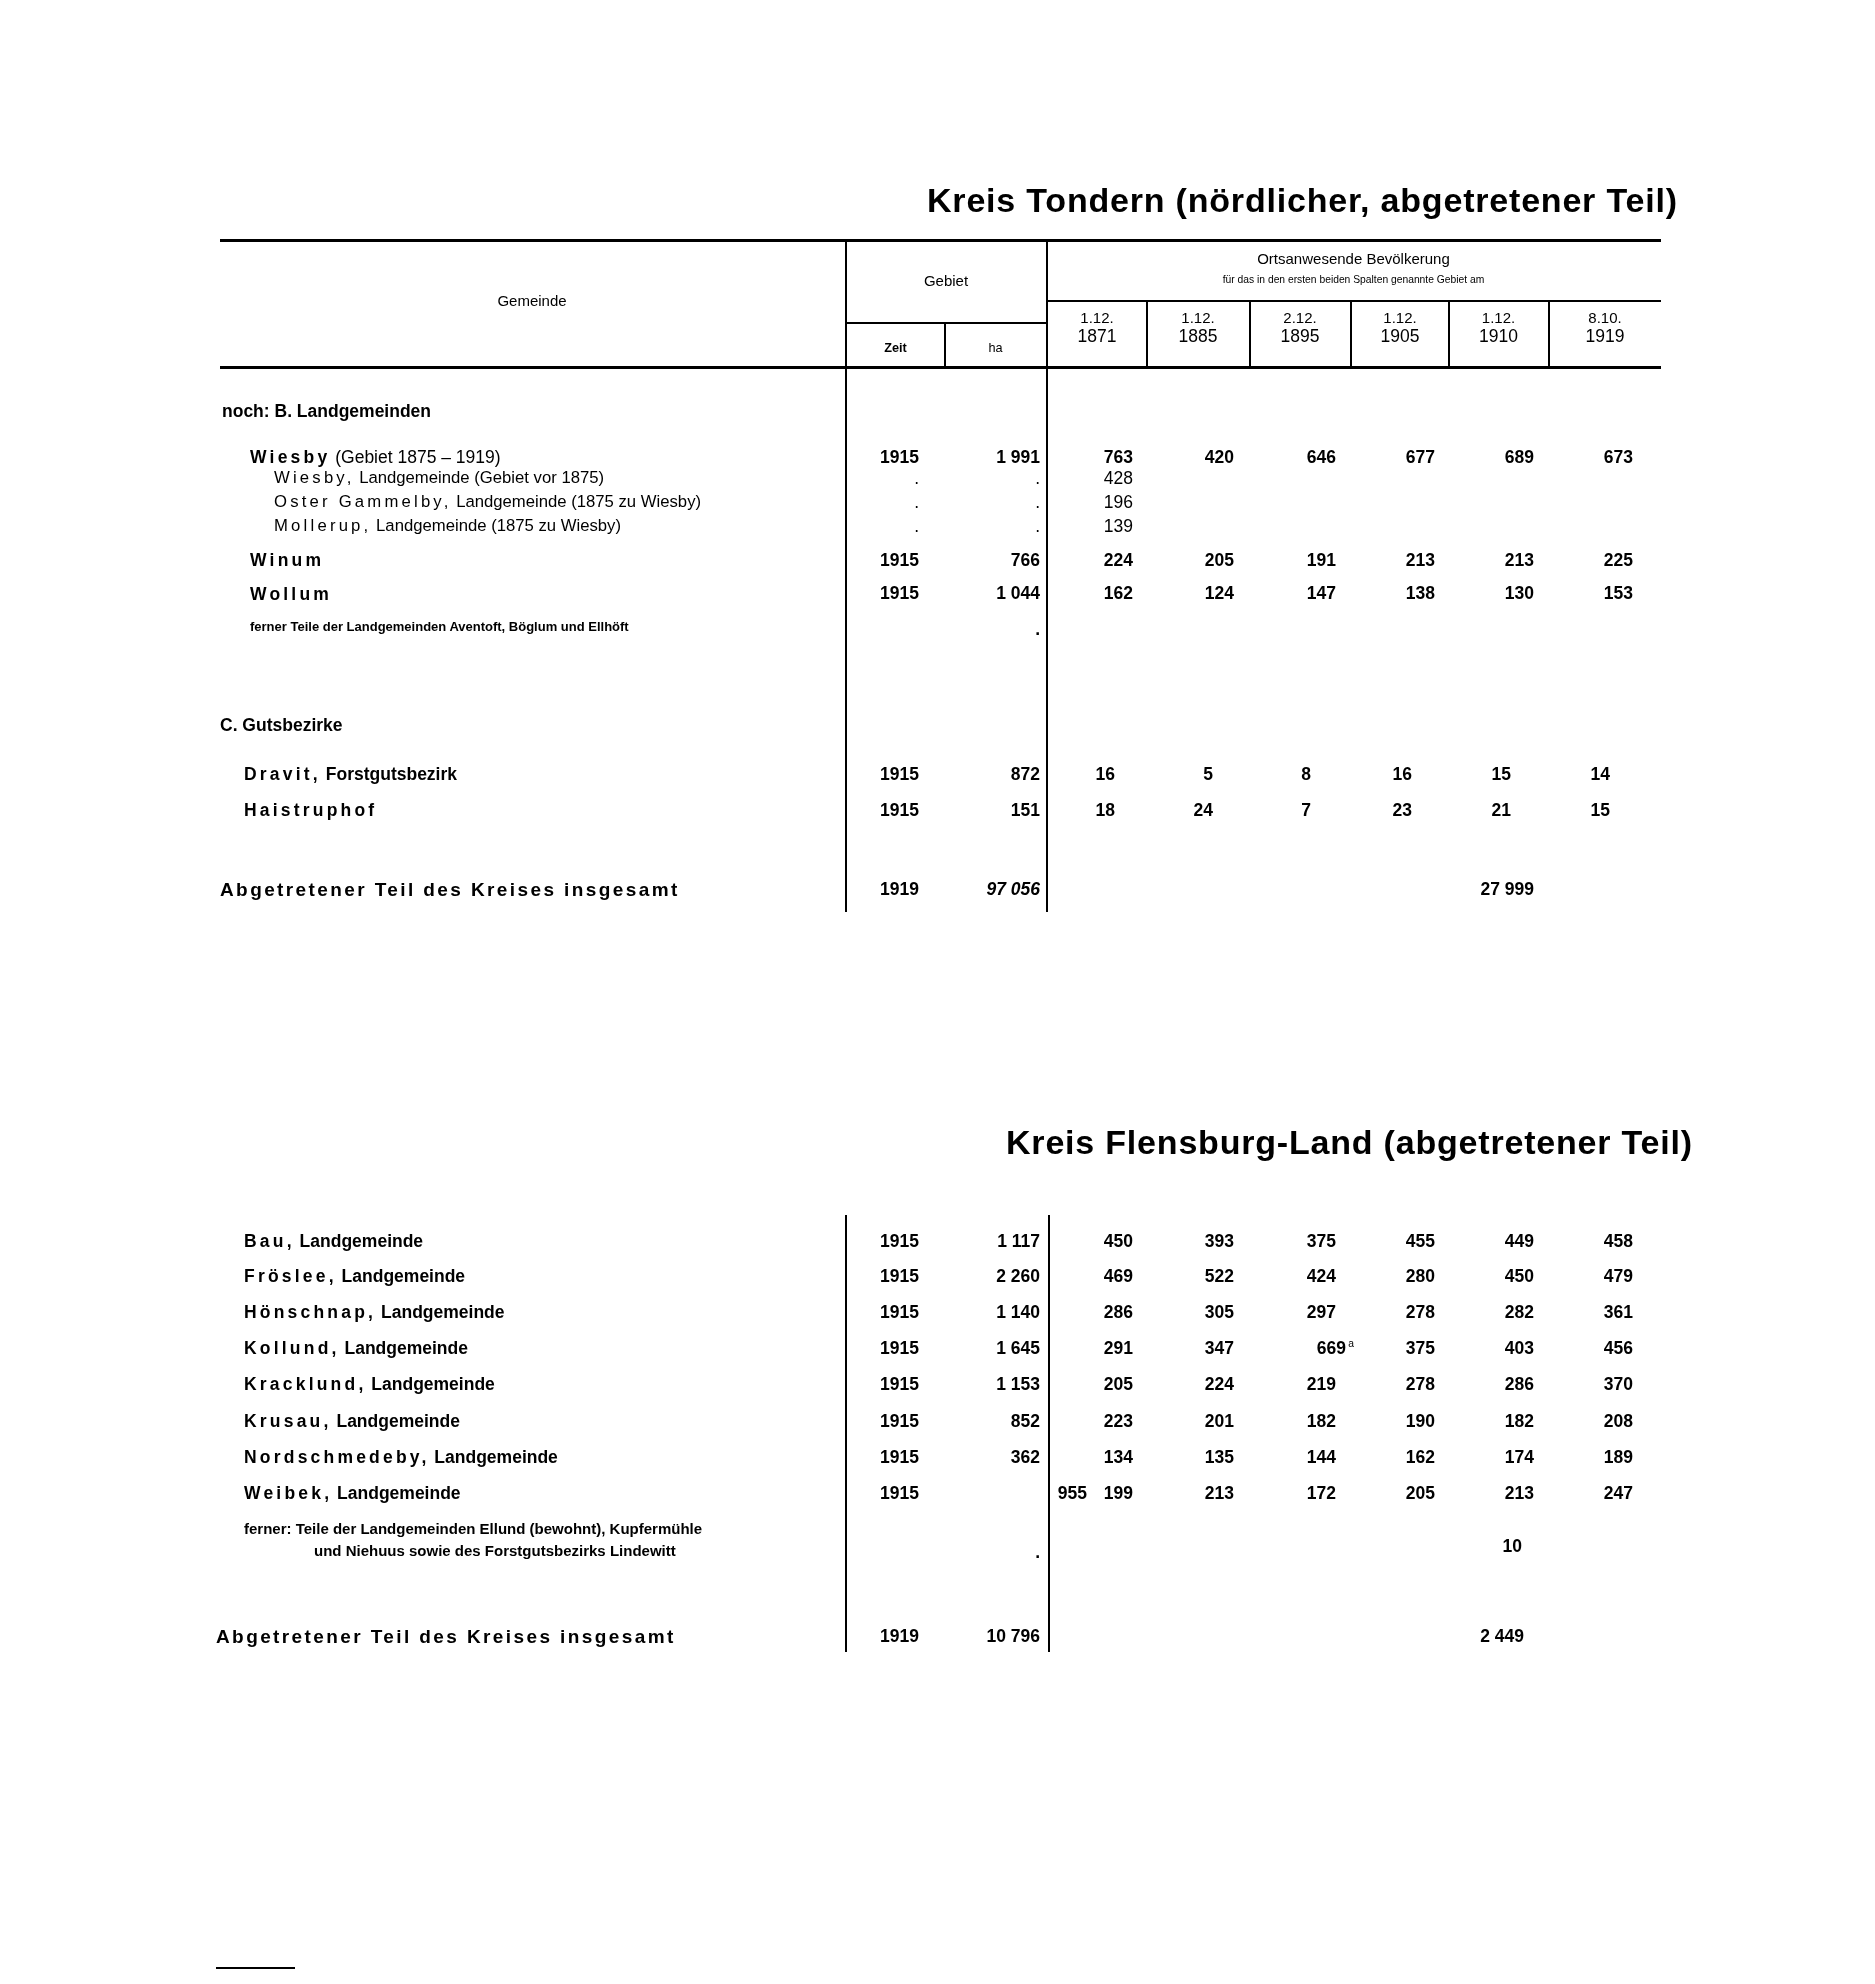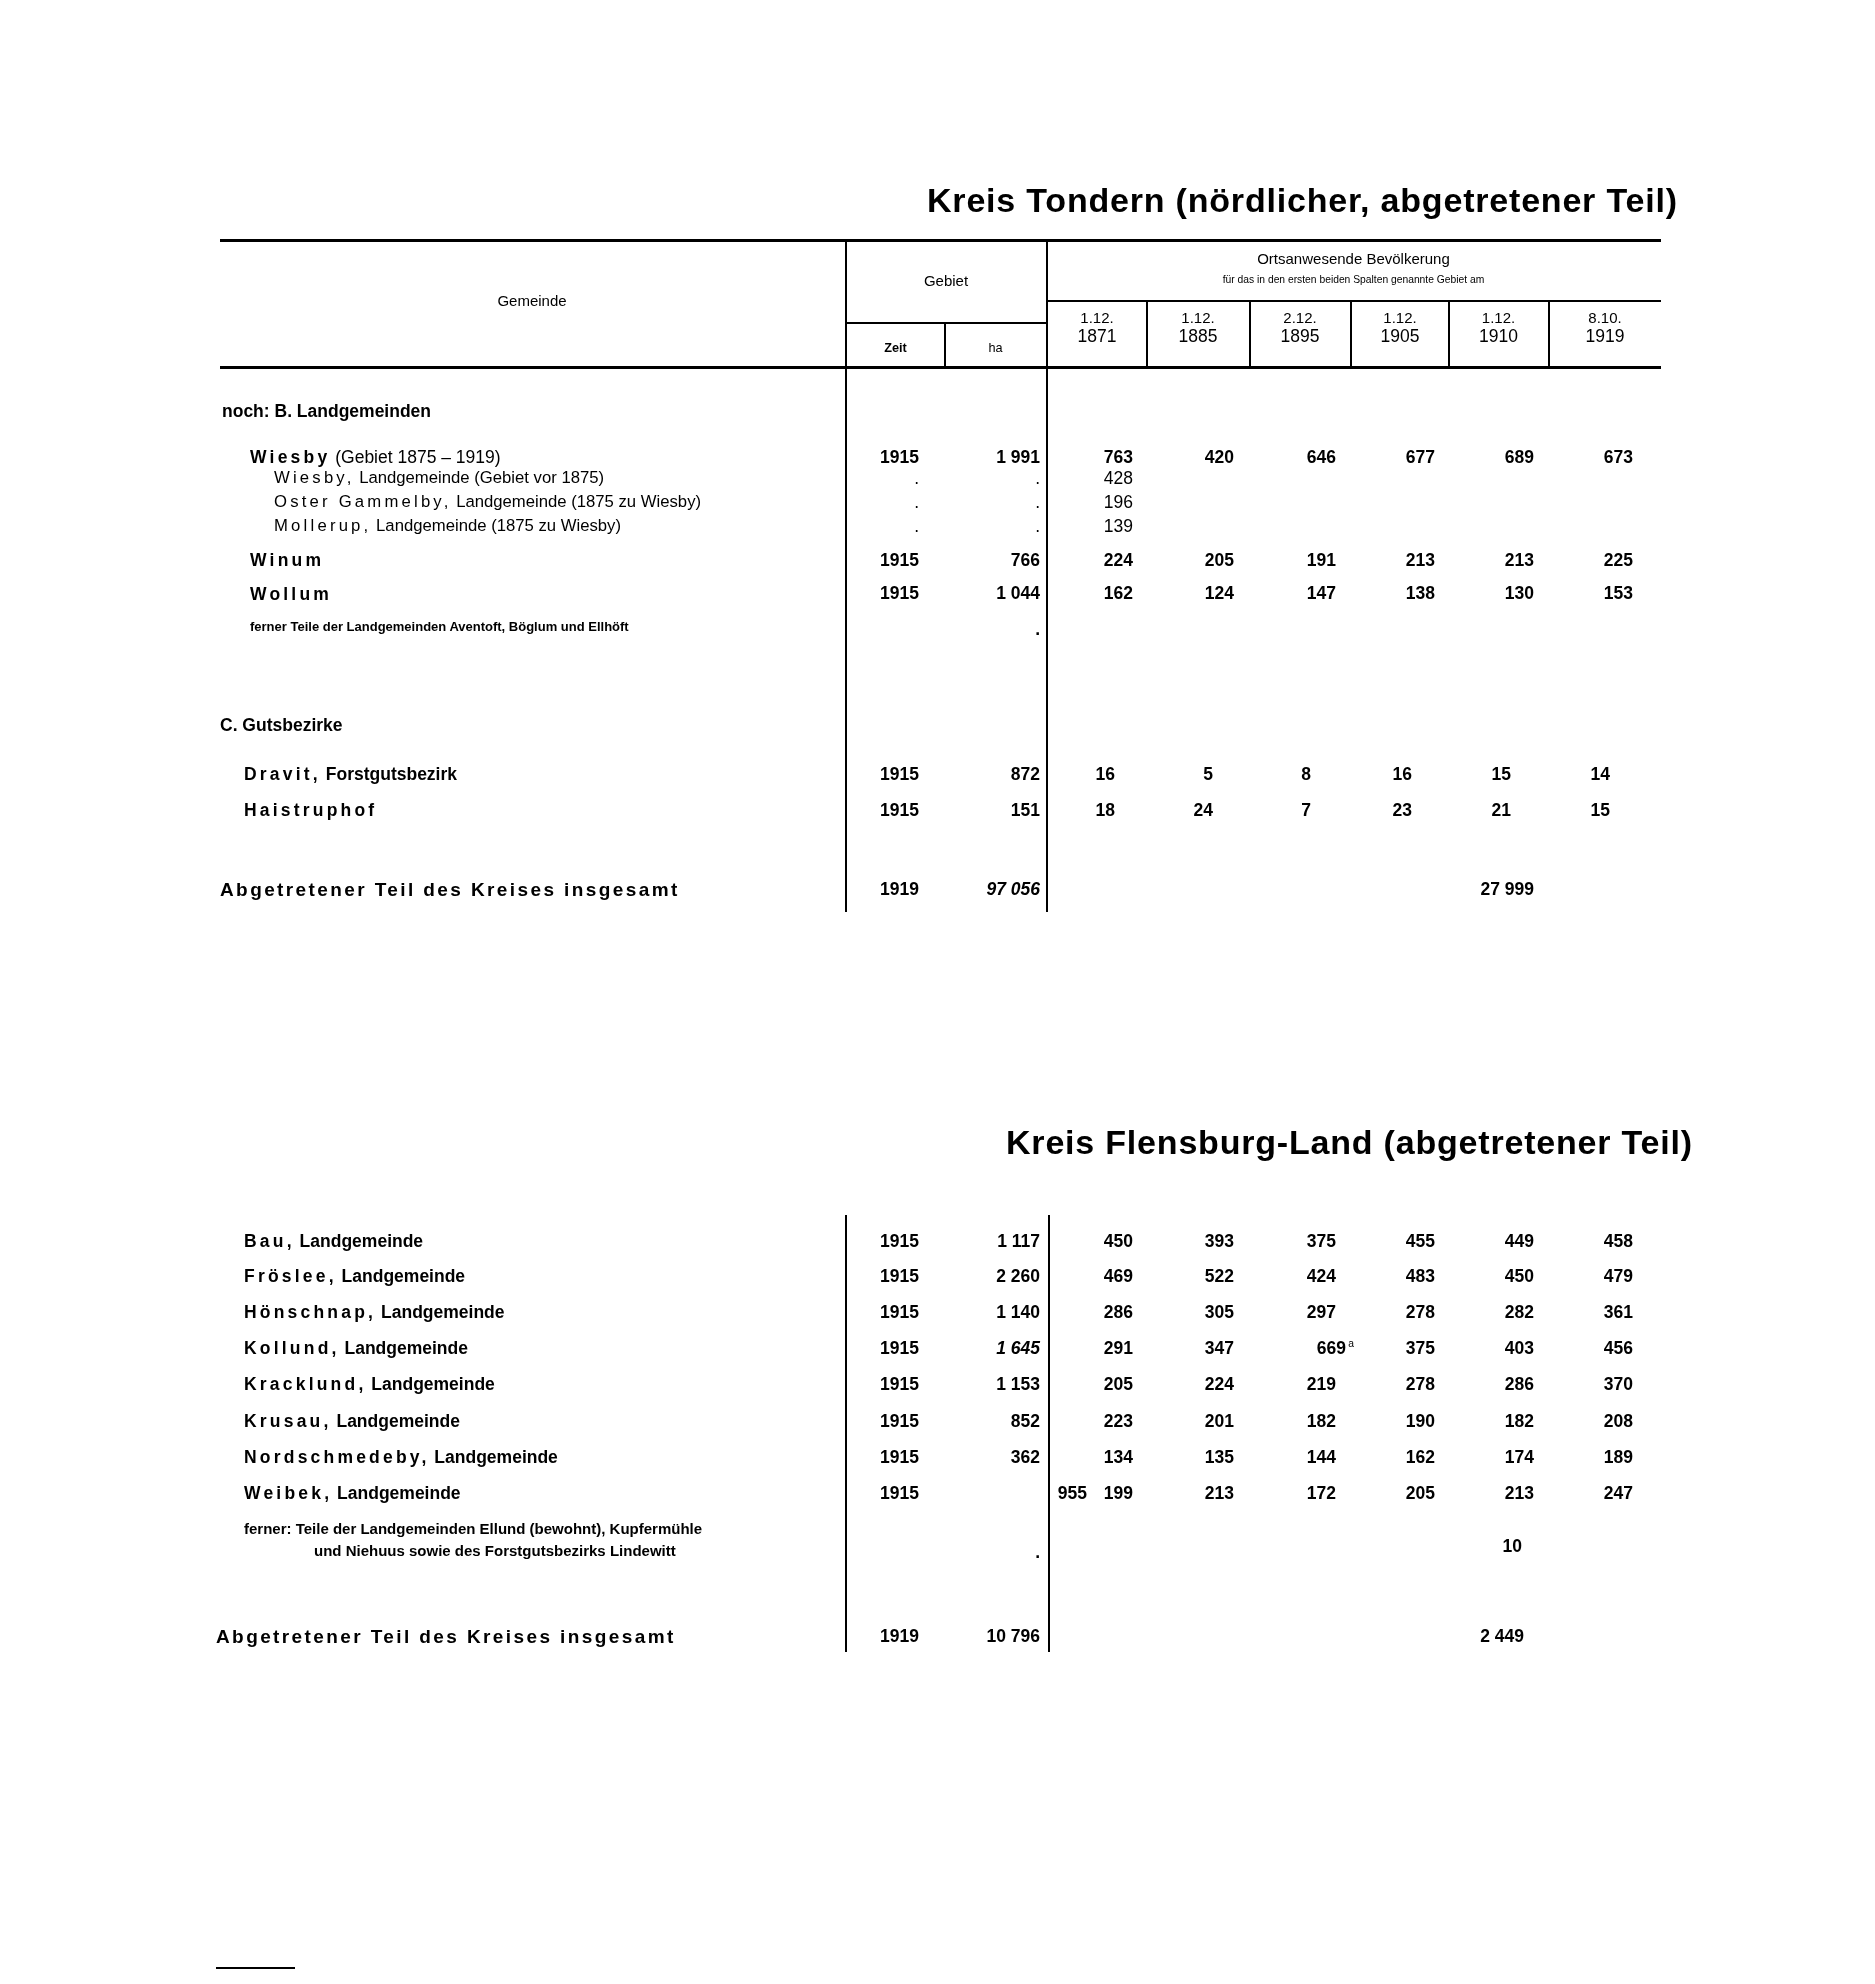--- a/index.html
+++ b/index.html
@@ -165,37 +165,37 @@
 <div class="num" style="left:1350px; top:1231px; width:85px;">455</div>
 <div class="num" style="left:1449px; top:1231px; width:85px;">449</div>
 <div class="num" style="left:1548px; top:1231px; width:85px;">458</div>
 
 <div class="lbl" style="left:244px; top:1266px;"><b style="letter-spacing:3.2px;">Fröslee,</b> <b>Landgemeinde</b></div>
 <div class="num" style="left:846px; top:1266px; width:73px;">1915</div>
 <div class="num" style="left:945px; top:1266px; width:95px;">2 260</div>
 <div class="num" style="left:1048px; top:1266px; width:85px;">469</div>
 <div class="num" style="left:1147px; top:1266px; width:87px;">522</div>
 <div class="num" style="left:1251px; top:1266px; width:85px;">424</div>
-<div class="num" style="left:1350px; top:1266px; width:85px;">483</div>
+<div class="num" style="left:1350px; top:1266px; width:85px;">280</div>
 <div class="num" style="left:1449px; top:1266px; width:85px;">450</div>
 <div class="num" style="left:1548px; top:1266px; width:85px;">479</div>
 
 <div class="lbl" style="left:244px; top:1302px;"><b style="letter-spacing:3.2px;">Hönschnap,</b> <b>Landgemeinde</b></div>
 <div class="num" style="left:846px; top:1302px; width:73px;">1915</div>
 <div class="num" style="left:945px; top:1302px; width:95px;">1 140</div>
 <div class="num" style="left:1048px; top:1302px; width:85px;">286</div>
 <div class="num" style="left:1147px; top:1302px; width:87px;">305</div>
 <div class="num" style="left:1251px; top:1302px; width:85px;">297</div>
 <div class="num" style="left:1350px; top:1302px; width:85px;">278</div>
 <div class="num" style="left:1449px; top:1302px; width:85px;">282</div>
 <div class="num" style="left:1548px; top:1302px; width:85px;">361</div>
 
 <div class="lbl" style="left:244px; top:1338px;"><b style="letter-spacing:3.2px;">Kollund,</b> <b>Landgemeinde</b></div>
 <div class="num" style="left:846px; top:1338px; width:73px;">1915</div>
-<div class="num" style="left:945px; top:1338px; width:95px;font-style:italic;">1 645</div>
+<div class="num" style="left:945px; top:1338px; width:95px;">1 645</div>
 <div class="num" style="left:1048px; top:1338px; width:85px;">291</div>
 <div class="num" style="left:1147px; top:1338px; width:87px;">347</div>
 <div class="num" style="left:1251px; top:1338px; width:103px;"><span>669</span><span class="sup">a</span></div>
 <div class="num" style="left:1350px; top:1338px; width:85px;">375</div>
 <div class="num" style="left:1449px; top:1338px; width:85px;">403</div>
 <div class="num" style="left:1548px; top:1338px; width:85px;">456</div>
 
 <div class="lbl" style="left:244px; top:1374px;"><b style="letter-spacing:3.2px;">Kracklund,</b> <b>Landgemeinde</b></div>
 <div class="num" style="left:846px; top:1374px; width:73px;">1915</div>
 <div class="num" style="left:945px; top:1374px; width:95px;">1 153</div>

